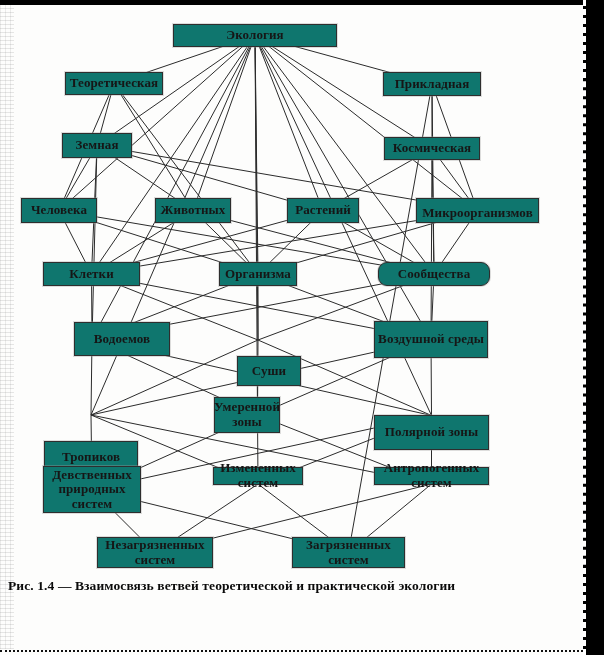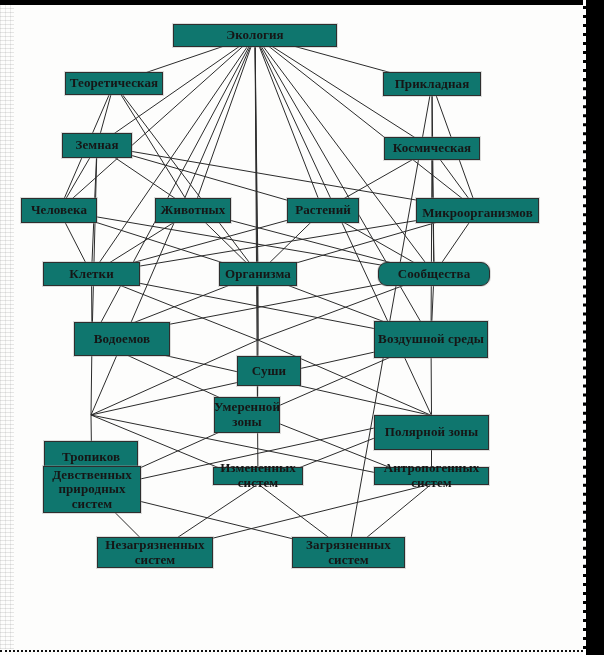--- a/index.html
+++ b/index.html
@@ -179,16 +179,17 @@
       <div class="node" style="left: 374px; top: 467px; width: 115px; height: 18px;">
         <span>Антропогенных систем</span>
       </div>
       <div class="node" style="left: 97px; top: 537px; width: 116px; height: 31px;">
         <span>Незагрязненных систем</span>
       </div>
       <div class="node" style="left: 292px; top: 537px; width: 113px; height: 31px;">
         <span>Загрязненных систем</span>
       </div>
     </div>
+  <div class="caption">Рис. 1.4 — Взаимосвязь ветвей теоретической и практической экологии</div>
   <div class="top-bar"></div>
   <div class="right-strip"></div>
   <div class="bottom-dotted"></div>
 </div>
 
 </body></html>

